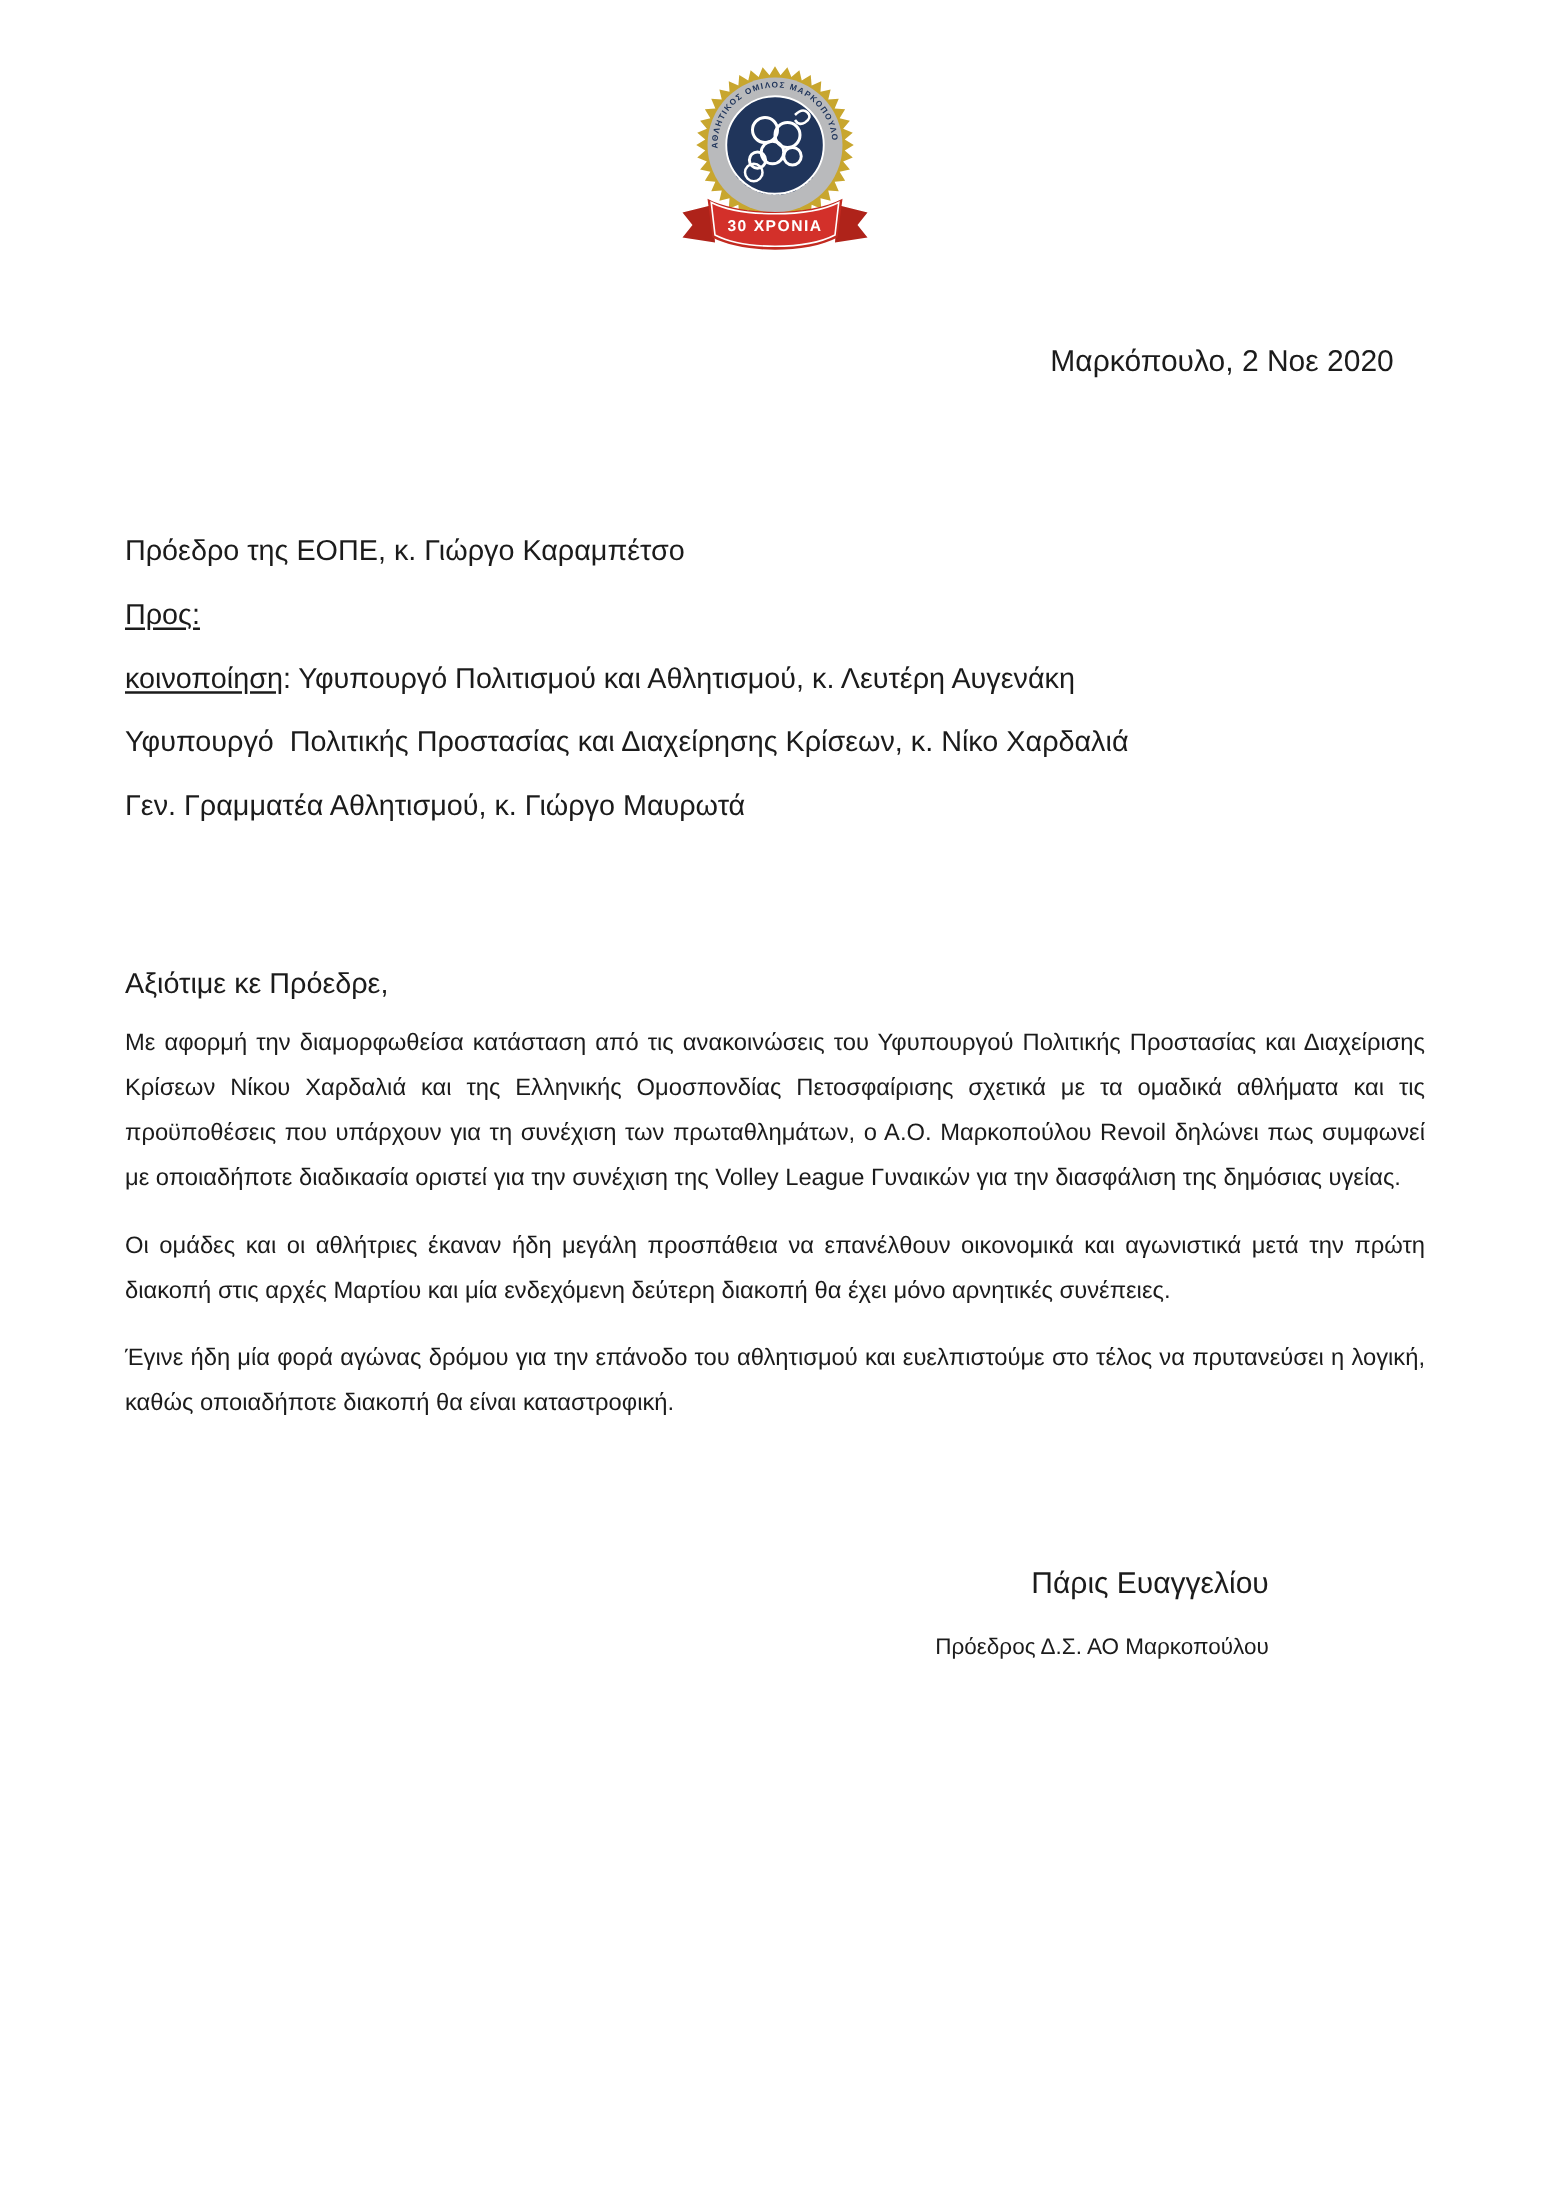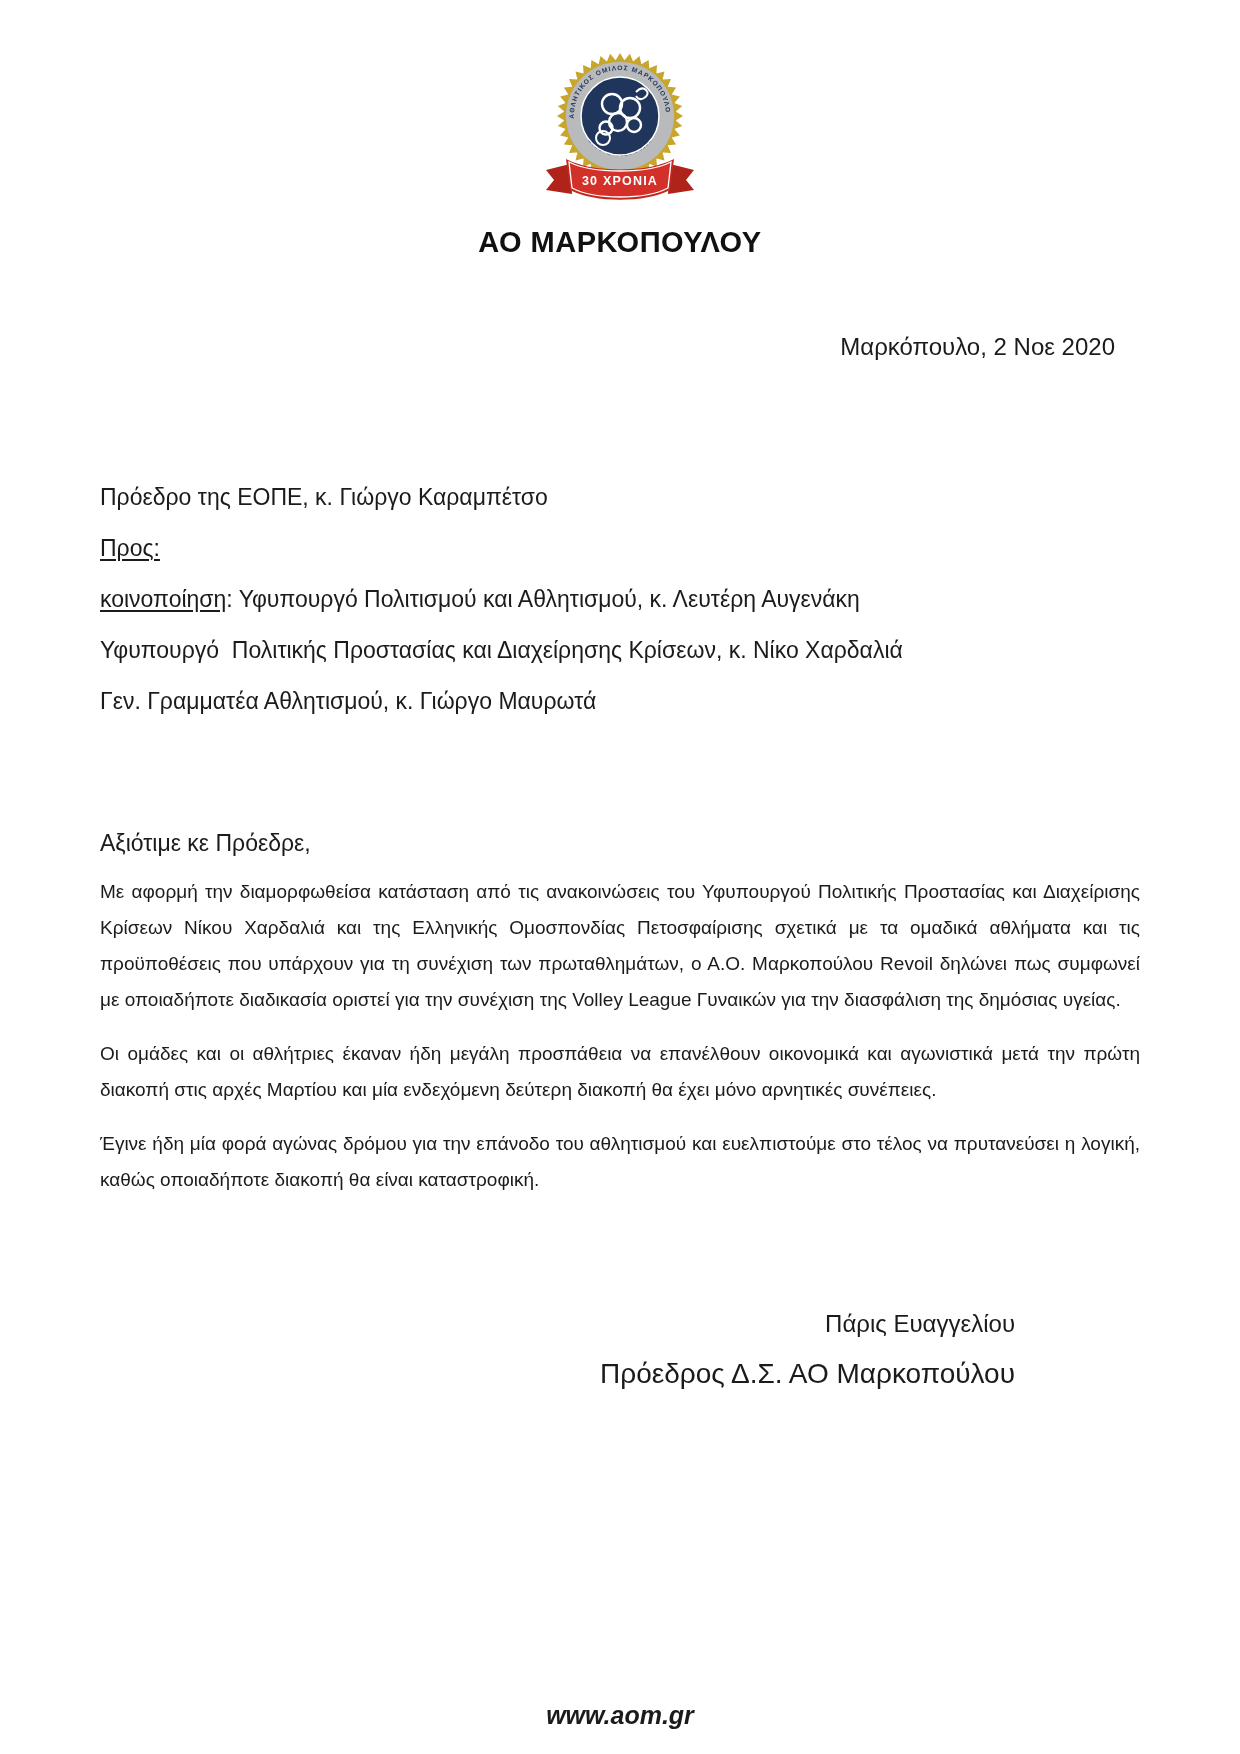--- a/index.html
+++ b/index.html
@@ -39,21 +39,21 @@
   .letter-body { margin:112px 100px 0 100px; }
   .salutation { font-size:23px; line-height:33px; margin-bottom:14px; }
   .letter-body p.para {
     font-size:19px; line-height:36px;
     text-align:justify;
     margin-bottom:18px;
   }
   
   .signature { margin-top:112px; padding-right:125px; text-align:right; }
   .signature .sig-name  { font-size:24px; line-height:28px; }
-  .signature .sig-title { font-size:28px; line-height:28px; margin-top:22px; }
+  .signature .sig-title { font-size:18px; line-height:28px; margin-top:22px; }
   
   .footer { position:absolute; left:0; right:0; bottom:24px; text-align:center; }
   .footer .contact { font-size:23px; }
   .footer .contact sup { font-size:14px; }
   .footer .website { margin-top:8px; font-size:25px; font-weight:bold; font-style:italic; }
 </style>
 </head>
 <body>
 
 <div class="page">
@@ -90,21 +90,20 @@
       <g>
         <path d="M30 112 L6 118 L14 128 L6 138 L32 142 Z" fill="#AF231A"></path>
         <path d="M130 112 L154 118 L146 128 L154 138 L128 142 Z" fill="#AF231A"></path>
         <path d="M26 107 C52 121 108 121 134 107 L130 138 C106 151 54 151 30 138 Z" fill="#C22A20"></path>
         <path d="M29 110 C53 122 107 122 131 110 L128 136 C105 148 55 148 32 136 Z" fill="#D3302A" stroke="#ffffff" stroke-width="1.3"></path>
         <text x="80" y="133" text-anchor="middle" font-size="12.5" font-weight="bold" fill="#ffffff" letter-spacing="1.2" font-family="Liberation Sans, sans-serif">30 ΧΡΟΝΙΑ</text>
       </g>
     </svg>
   </div>
 
-  <div class="club-title">ΑΟ ΜΑΡΚΟΠΟΥΛΟΥ</div>
 
   <div class="date-line">Μαρκόπουλο, 2 Νοε 2020</div>
 
   <div class="recipients">
     <div class="line">Πρόεδρο της ΕΟΠΕ, κ. Γιώργο Καραμπέτσο</div>
     <div class="line u">Προς:</div>
     <div class="line"><span class="u">κοινοποίηση</span><span>: Υφυπουργό Πολιτισμού και Αθλητισμού, κ. Λευτέρη Αυγενάκη</span></div>
     <div class="line prewrap">Υφυπουργό  Πολιτικής Προστασίας και Διαχείρησης Κρίσεων, κ. Νίκο Χαρδαλιά</div>
     <div class="line">Γεν. Γραμματέα Αθλητισμού, κ. Γιώργο Μαυρωτά</div>
   </div>
@@ -115,16 +114,15 @@
     <p class="para">Οι ομάδες και οι αθλήτριες έκαναν ήδη μεγάλη προσπάθεια να επανέλθουν οικονομικά και αγωνιστικά μετά την πρώτη διακοπή στις αρχές Μαρτίου και μία ενδεχόμενη δεύτερη διακοπή θα έχει μόνο αρνητικές συνέπειες.</p>
     <p class="para">Έγινε ήδη μία φορά αγώνας δρόμου για την επάνοδο του αθλητισμού και ευελπιστούμε στο τέλος να πρυτανεύσει η λογική, καθώς οποιαδήποτε διακοπή θα είναι καταστροφική.</p>
 
     <div class="signature">
       <div class="sig-name">Πάρις Ευαγγελίου</div>
       <div class="sig-title">Πρόεδρος Δ.Σ. ΑΟ Μαρκοπούλου</div>
     </div>
   </div>
 
   <div class="footer">
-    <div class="website">www.aom.gr</div>
   </div>
 
 </div>
 
 </body></html>

